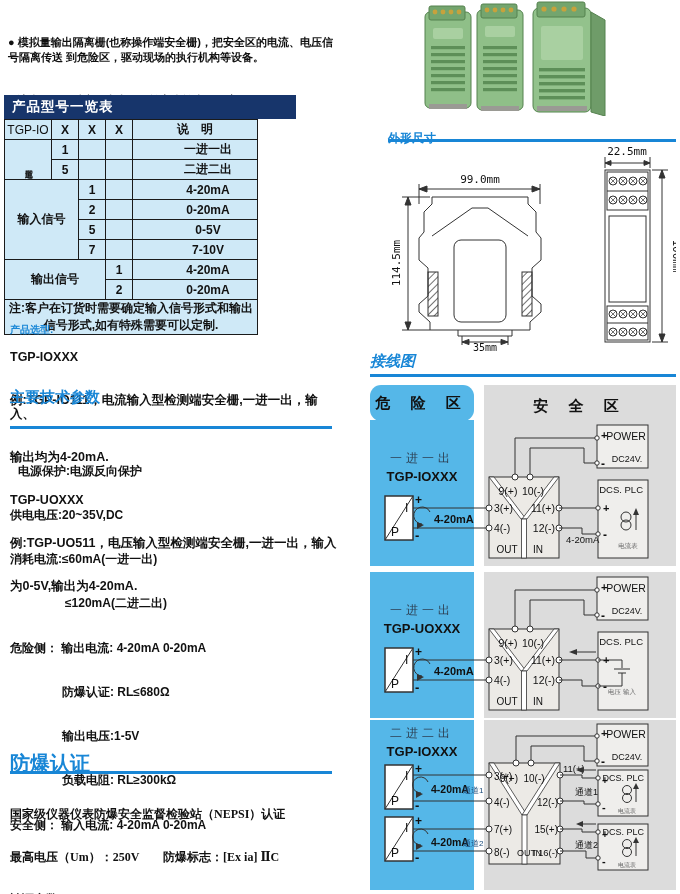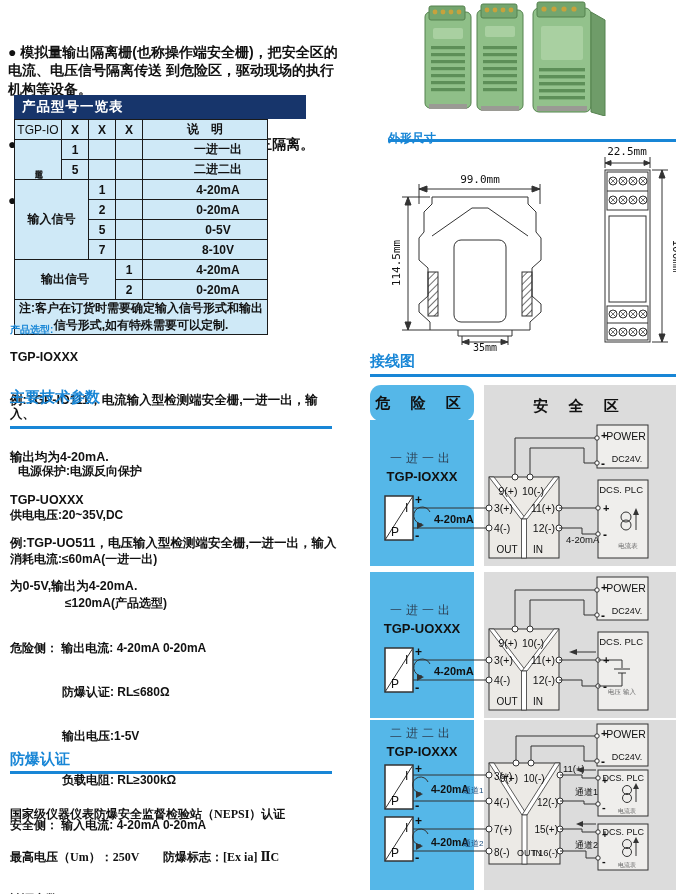--- a/index.html
+++ b/index.html
@@ -1,22 +1,22 @@
 <!DOCTYPE html>
 <html><head>
 <meta charset="utf-8">
 <style>
   html,body{margin:0;padding:0;background:#fff;}
   #page{position:relative;width:680px;height:894px;background:#fff;overflow:hidden;
         font-family:"Liberation Sans","DejaVu Sans",sans-serif;color:#111;}
   .abs{position:absolute;}
-  .bullets{left:8px;top:6px;width:334px;font-size:14px;font-weight:bold;line-height:1.32;white-space:pre-wrap;}
+  .bullets{left:8px;top:6px;width:334px;font-size:11px;font-weight:bold;line-height:1.32;white-space:pre-wrap;}
   .bullet{margin:0;}
   
-  .mtable{left:14px;top:95px;width:292px;}
+  .mtable{left:4px;top:95px;width:292px;}
   .mtitle{background:#17356b;color:#fff;font-weight:bold;font-size:13.5px;padding:3px 0 3px 8px;letter-spacing:1px;}
   table.grid{border-collapse:collapse;table-layout:fixed;width:254px;background:#cfe9f7;}
   table.grid td{border:1px solid #1a1a1a;text-align:center;padding:0;height:19px;font-size:12px;overflow:hidden;}
   td.c1{width:46px;} td.cx{width:26px;} td.c5{width:124px;}
   .hdr{font-weight:bold;font-size:13px;}
   .prefix{font-size:10.5px;margin-top:22px;}
   .vlabel{writing-mode:vertical-lr;text-orientation:upright;font-size:8px;line-height:1;display:inline-block;}
   .glabel{font-weight:bold;font-size:12px;}
   .desc{font-weight:bold;font-size:12px;text-align:left;padding-left:26px !important;}
   td.note{font-size:8.2px;text-align:left;padding:2px 1px;height:13px;font-weight:bold;}
@@ -91,21 +91,21 @@
         <td class="c5 desc">0-20mA</td>
       </tr>
       <tr>
         <td class="cx hdr">5</td>
         <td class="cx"></td>
         <td class="c5 desc">0-5V</td>
       </tr>
       <tr>
         <td class="cx hdr">7</td>
         <td class="cx"></td>
-        <td class="c5 desc">8-10V</td>
+        <td class="c5 desc">7-10V</td>
       </tr>
       <tr>
         <td colspan="3" rowspan="2" class="glabel">输出信号</td>
         <td class="cx hdr">1</td>
         <td class="c5 desc">4-20mA</td>
       </tr>
       <tr>
         <td class="cx hdr">2</td>
         <td class="c5 desc">0-20mA</td>
       </tr>
@@ -125,40 +125,40 @@
     <div>例:TGP-UO511，电压输入型检测端安全栅,一进一出，输入</div>
     <div>为0-5V,输出为4-20mA.</div>
   </div>
 
   <div class="abs h-blue" style="left:10px;top:388px;font-size:15px;">主要技术参数</div>
   <div class="abs rule" style="left:10px;top:426px;width:322px;"></div>
   <div class="abs tech">
     <div style="padding-left:8px"><span class="b"></span><span>电源保护:电源反向保护</span></div>
     <div style="padding-left:0px"><span class="b"></span><span>供电电压:20~35V,DC</span></div>
     <div style="padding-left:0px"><span class="b"></span><span>消耗电流:≤60mA(一进一出)</span></div>
-    <div style="padding-left:55px"><span class="b"></span><span>≤120mA(产品选型)</span></div>
+    <div style="padding-left:55px"><span class="b"></span><span>≤120mA(二进二出)</span></div>
     <div style="padding-left:0px"><span class="b"></span><span>危险侧： 输出电流: 4-20mA 0-20mA</span></div>
     <div style="padding-left:52px"><span class="b"></span><span>防爆认证: RL≤680Ω</span></div>
     <div style="padding-left:52px"><span class="b"></span><span>输出电压:1-5V</span></div>
     <div style="padding-left:52px"><span class="b"></span><span>负载电阻: RL≥300kΩ</span></div>
     <div style="padding-left:0px"><span class="b"></span><span>安全侧： 输入电流: 4-20mA 0-20mA</span></div>
     
     
     
     
     
     
     
     
     
     
     
   </div>
 
-  <div class="abs h-blue" style="left:10px;top:750px;font-size:15px;">防爆认证</div>
+  <div class="abs h-blue" style="left:10px;top:750px;font-size:20px;">防爆认证</div>
   <div class="abs rule" style="left:10px;top:771px;width:322px;"></div>
   <div class="abs cert">
     <div>国家级仪器仪表防爆安全监督检验站（NEPSI）认证</div>
     <div>最高电压（Um）：250V        防爆标志：[Ex ia] ⅡC</div>
     <div>认证参数：</div>
     
     
     
     
     
@@ -293,21 +293,21 @@
       </g>
       <line x1="282" y1="24" x2="298" y2="24"></line>
         <line x1="282" y1="196" x2="298" y2="196"></line>
       <line x1="292" y1="24" x2="292" y2="196"></line>
       <polygon points="292,24 289,32 295,32" fill="#333"></polygon>
         <polygon points="292,196 289,188 295,188" fill="#333"></polygon>
       <text transform="translate(303,110) rotate(90)" font-size="11" fill="#111" stroke="none" text-anchor="middle">100mm</text>
     </g>
   </svg>
 
-  <div class="abs h-blue" style="left:370px;top:352px;font-size:15px;">接线图</div>
+  <div class="abs h-blue" style="left:370px;top:352px;font-size:15px;font-style:italic;">接线图</div>
   <div class="abs rule" style="left:370px;top:374px;width:306px;"></div>
 
   <div class="abs zone blue" style="left:370px;top:385px;width:104px;height:36px;border-radius:11px;">危 险 区</div>
   <div class="abs zone gray" style="left:484px;top:385px;width:192px;height:43px;">安 全 区</div>
 
   <svg class="abs" style="left:370px;top:420px;" width="306" height="146" viewBox="0 0 306 146">
     <rect x="0" y="0" width="104" height="146" fill="#55b7e8"></rect>
     <rect x="114" y="0" width="192" height="146" fill="#dcdcdc"></rect>
     <text x="52" y="42" font-size="12" text-anchor="middle" letter-spacing="4" fill="#2c3e50">一进一出</text>
     <text x="52" y="61" font-size="13" font-weight="bold" text-anchor="middle" fill="#111">TGP-IOXXX</text>

